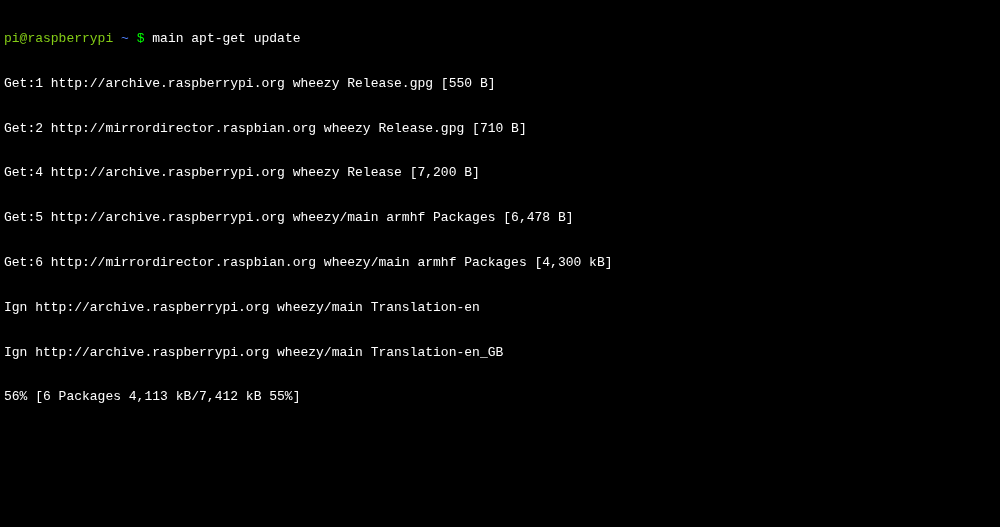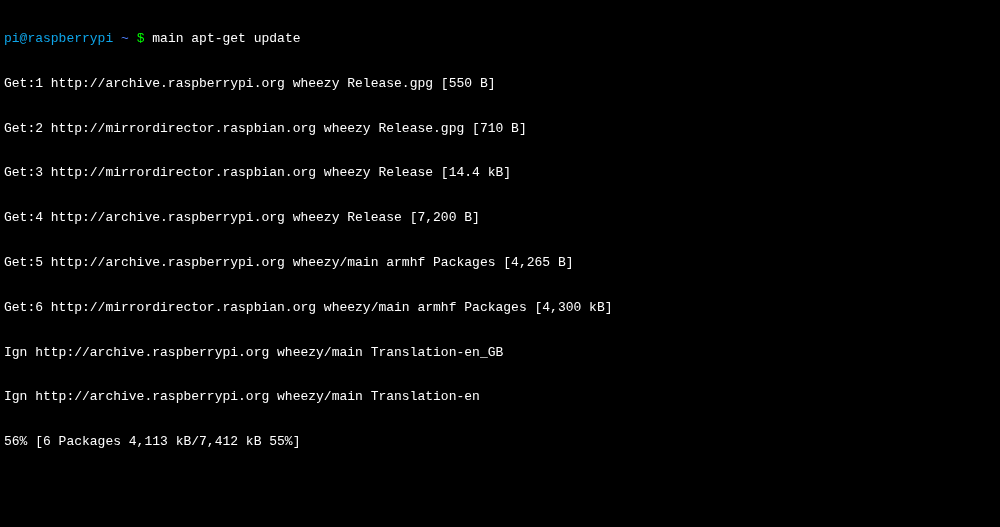--- a/index.html
+++ b/index.html
@@ -15,39 +15,38 @@
       line-height: 1.15;
       width: 1000px;
       height: 527px;
       overflow: hidden;
       padding: 2px 4px;
     }
     .terminal {
       white-space: pre;
     }
     .prompt-user {
-      color: #0ea5e9;
+      color: #84cc16;
     }
     .prompt-path {
       color: #5080ff;
     }
     .prompt-symbol {
       color: #00ff00;
     }
     .line {
       display: block;
     }
   </style>
 </head>
 <body>
 
 <div class="terminal">
   <span class="line"><span class="prompt-user">pi@raspberrypi</span> <span class="prompt-path">~</span> <span class="prompt-symbol">$</span> <span>main apt-get update</span></span>
   <span class="line">Get:1 http://archive.raspberrypi.org wheezy Release.gpg [550 B]</span>
   <span class="line">Get:2 http://mirrordirector.raspbian.org wheezy Release.gpg [710 B]</span>
-  <span class="line">Get:3 http://mirrordirector.raspbian.org wheezy Release [14.4 kB]</span>
   <span class="line">Get:4 http://archive.raspberrypi.org wheezy Release [7,200 B]</span>
-  <span class="line">Get:5 http://archive.raspberrypi.org wheezy/main armhf Packages [4,265 B]</span>
+  <span class="line">Get:5 http://archive.raspberrypi.org wheezy/main armhf Packages [6,478 B]</span>
   <span class="line">Get:6 http://mirrordirector.raspbian.org wheezy/main armhf Packages [4,300 kB]</span>
+  <span class="line">Ign http://archive.raspberrypi.org wheezy/main Translation-en</span>
   <span class="line">Ign http://archive.raspberrypi.org wheezy/main Translation-en_GB</span>
-  <span class="line">Ign http://archive.raspberrypi.org wheezy/main Translation-en</span>
   <span class="line">56% [6 Packages 4,113 kB/7,412 kB 55%]</span>
 </div>
 
 </body></html>

